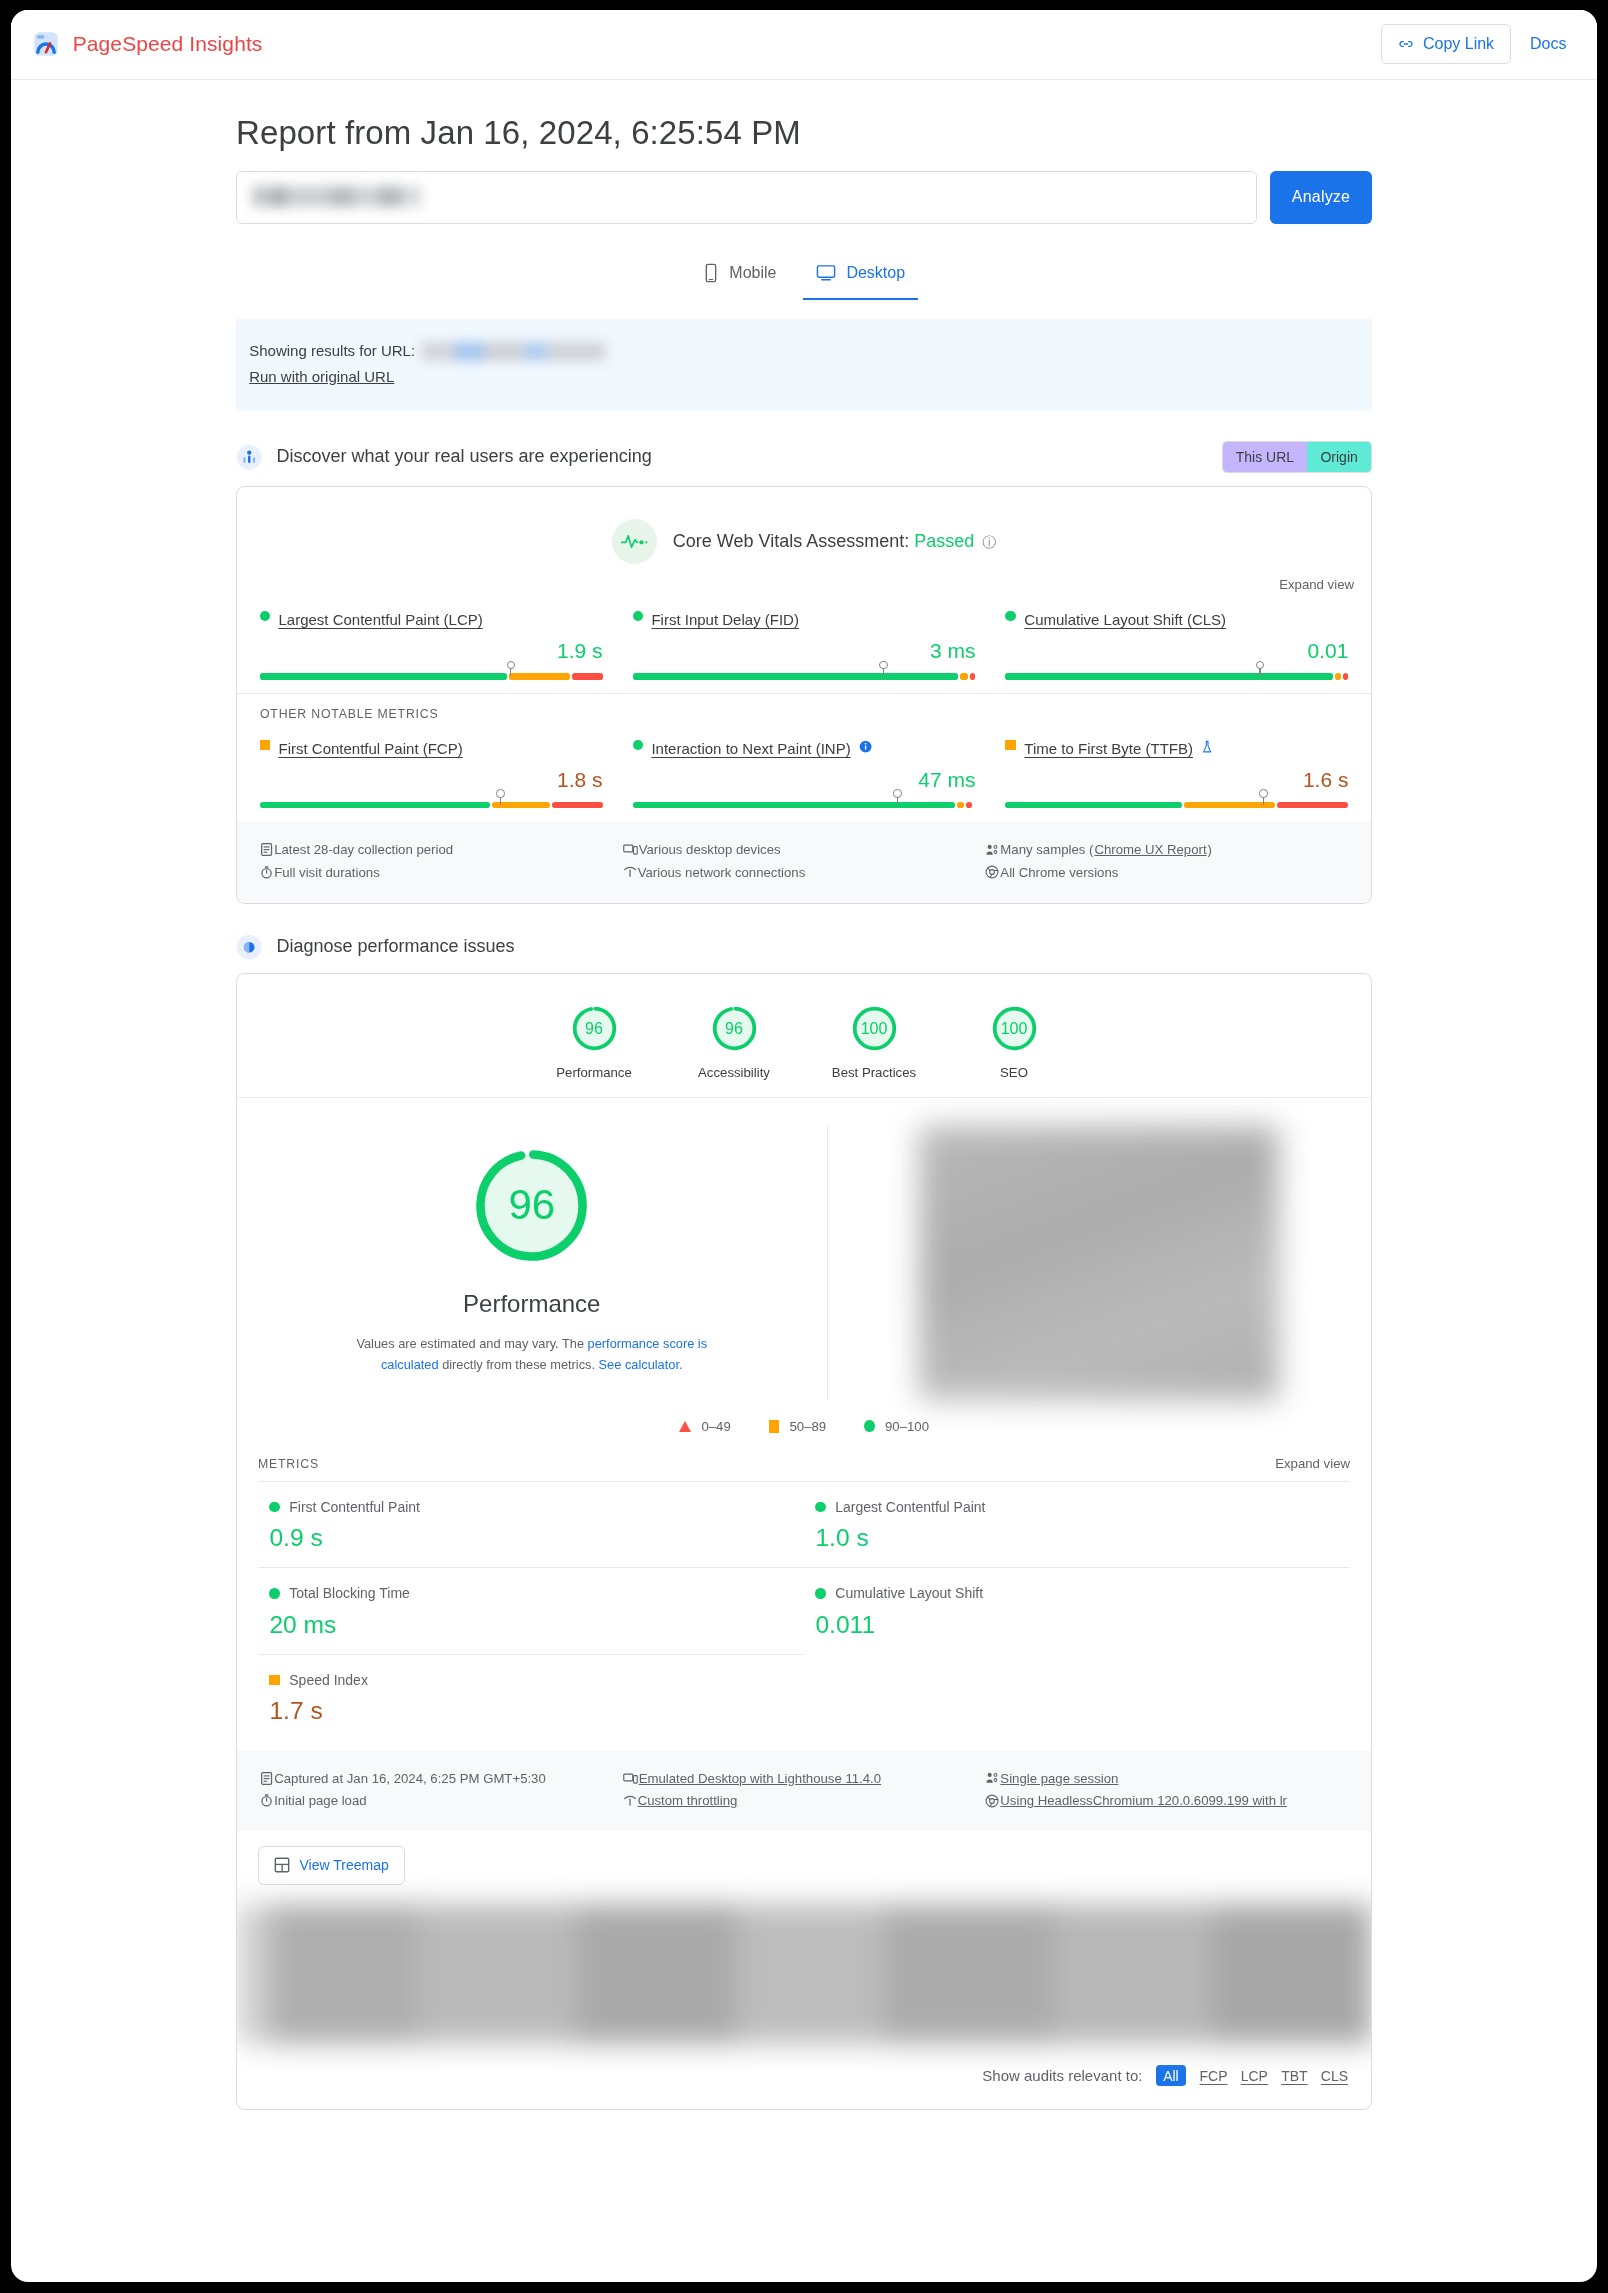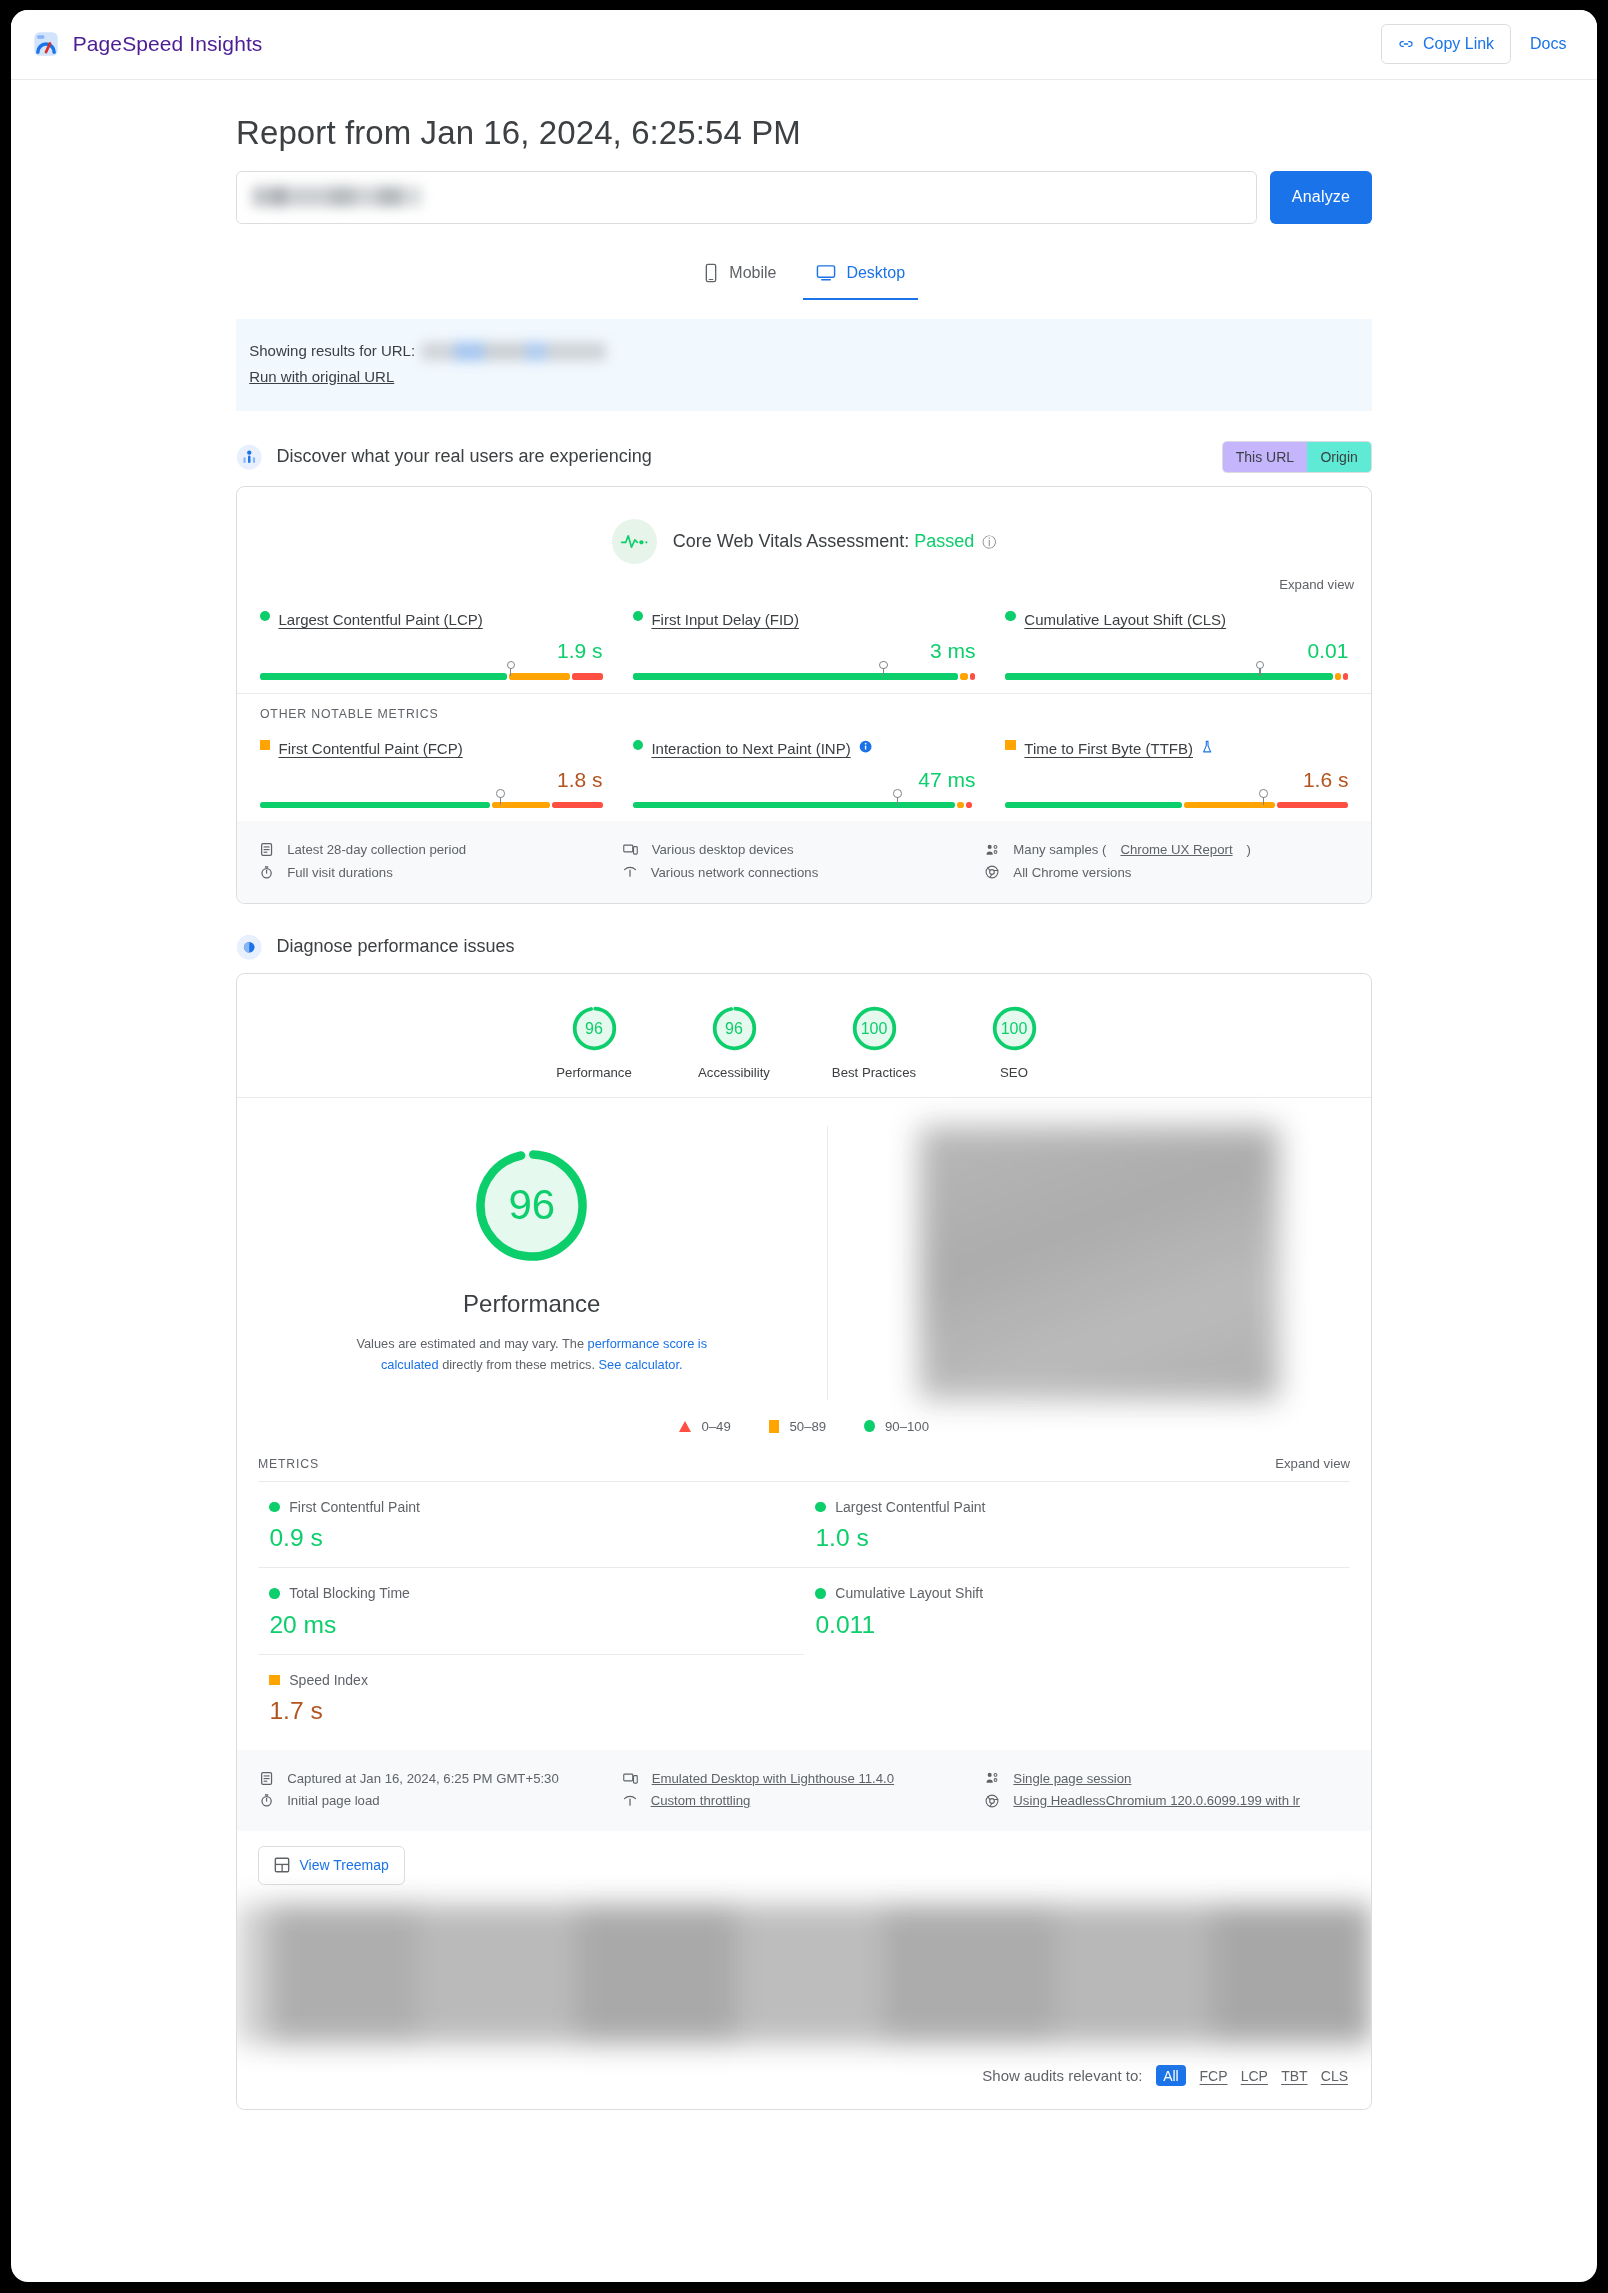--- a/index.html
+++ b/index.html
@@ -21,21 +21,21 @@
   }
 
   
   .topbar {
     height: 70px; display: flex; align-items: center;
     padding: 0 17px 0 21px; border-bottom: 0.9px solid #e8eaed;
     background: #fff;
   }
   .brand { display: flex; align-items: center; gap: 12.3px; }
   .brand-logo { width: 28px; height: 28px; flex: 0 0 28px; }
-  .brand-title { font-size: 21px; color: #4c1d95; letter-spacing: 0.1px; }
+  .brand-title { font-size: 21px; color: #ef4444; letter-spacing: 0.1px; }
   .topbar-right { margin-left: auto; display: flex; align-items: center; gap: 5.7px; }
   .copy-link-btn {
     display: flex; align-items: center; gap: 8.5px;
     border: 0.9px solid #dadce0; border-radius: 5.7px;
     padding: 10.4px 16px; color: #1a73e8; font-size: 16px;
     background: #fff; cursor: pointer; white-space: nowrap;
   }
   .docs-link {
     color: #1a73e8; font-size: 16px; padding: 9.5px 13.2px;
     text-decoration: none; cursor: pointer; white-space: nowrap;
@@ -127,21 +127,21 @@
   .bar span { height: 6.6px; border-radius: 2.8px; display: block; }
   .needle { position: absolute; top: -12.3px; width: 8.5px; height: 8.5px; border-radius: 50%;
             border: 1.4px solid #80868b; background: #fff; }
   .needle:after { content:""; position:absolute; left: 2.5px; top: 6.6px; width: 1.4px; height: 7.6px; background: #80868b; }
 
   .other-head { font-size: 12.3px; color: #5f6368; letter-spacing: 0.8px; padding: 13.2px 23px 0 23px; }
   .divider { height: 0.9px; background: #e8eaed; }
 
   .footmeta { background: #f8f9fa; padding: 17px 23px 19px 23px; display: flex; }
   .footmeta .fm-col { flex: 1; }
-  .fm-item { display: flex; align-items: center; gap: 14px; font-size: 13.2px; color: #5f6368; padding: 3.8px 0; }
+  .fm-item { display: flex; align-items: center; gap: 1px; font-size: 13.2px; color: #5f6368; padding: 3.8px 0; }
   .fm-item .lnk { text-decoration: underline; cursor: pointer; }
 
   
   .scores { display: flex; justify-content: center; gap: 0; padding: 30px 0 17px 0; }
   .score-item { width: 140px; text-align: center; }
   .gauge-sm { width: 49px; height: 49px; margin: 0 auto; position: relative; }
   .gauge-sm-num { position: absolute; inset: 0; display: flex; align-items: center; justify-content: center;
                   font-size: 16px; color: #0cce6b; }
   .score-cap { margin-top: 11.4px; font-size: 13.2px; color: #3c4043; }
 

